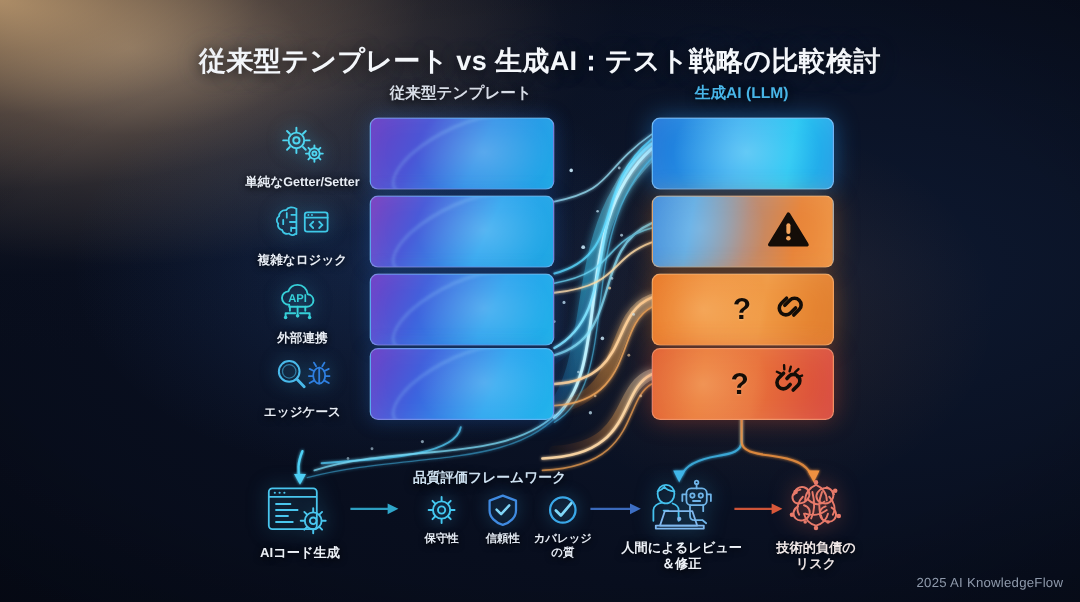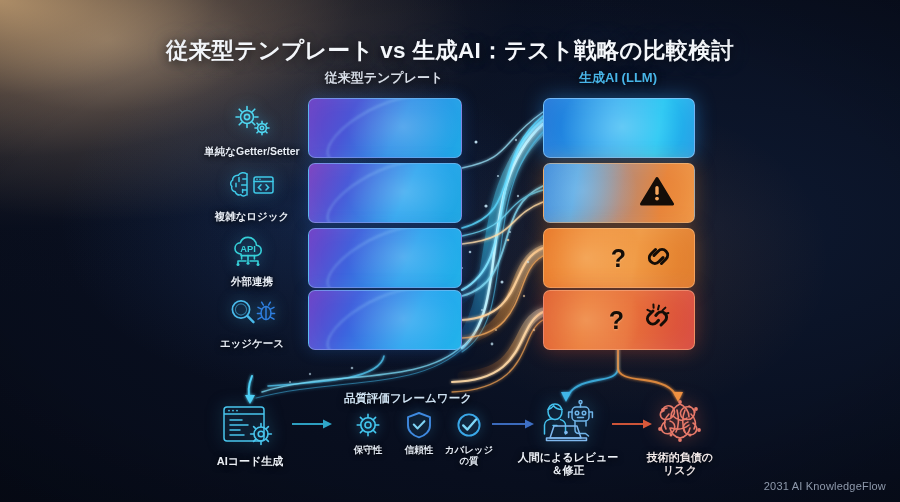--- a/index.html
+++ b/index.html
@@ -533,14 +533,14 @@
             <circle cx="41" cy="39" r="1.5"></circle>
         </g>
       </svg>
     </div>
     <div class="lb" style="white-space:pre-line;">技術的負債の
 リスク</div>
   </div>
 
   <div class="bg-vig"></div>
 
-  <div class="footer">2031 AI KnowledgeFlow</div>
+  <div class="footer">2025 AI KnowledgeFlow</div>
 </div>
 
 </body></html>

